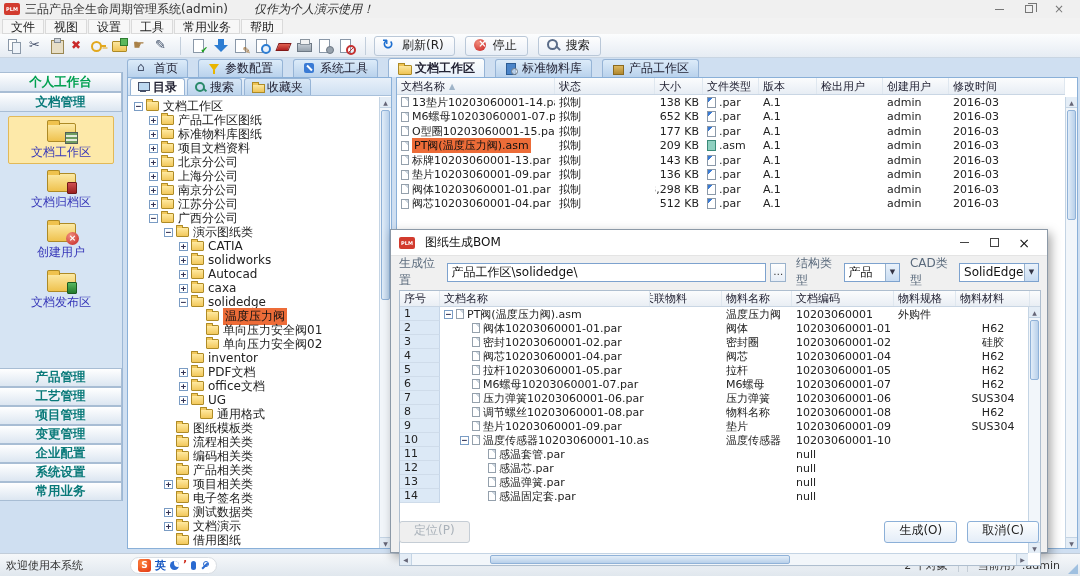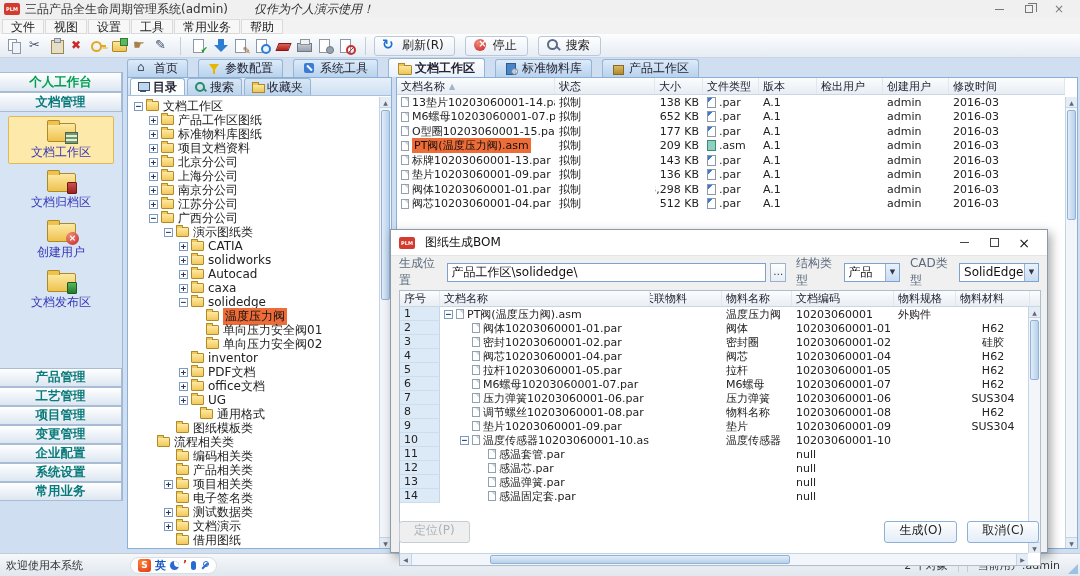--- a/index.html
+++ b/index.html
@@ -499,21 +499,21 @@
         <div class="tnode" style="padding-left:60px">
       <span class="exp-sp"></span>
           <span class="fi"></span>
       <span class="tlabel">通用格式</span>
     </div>
         <div class="tnode" style="padding-left:36px">
       <span class="exp-sp"></span>
           <span class="fi"></span>
       <span class="tlabel">图纸模板类</span>
     </div>
-        <div class="tnode" style="padding-left:17px">
+        <div class="tnode" style="padding-left:36px">
       <span class="exp-sp"></span>
           <span class="fi"></span>
       <span class="tlabel">流程相关类</span>
     </div>
         <div class="tnode" style="padding-left:36px">
       <span class="exp-sp"></span>
           <span class="fi"></span>
       <span class="tlabel">编码相关类</span>
     </div>
         <div class="tnode" style="padding-left:36px">

